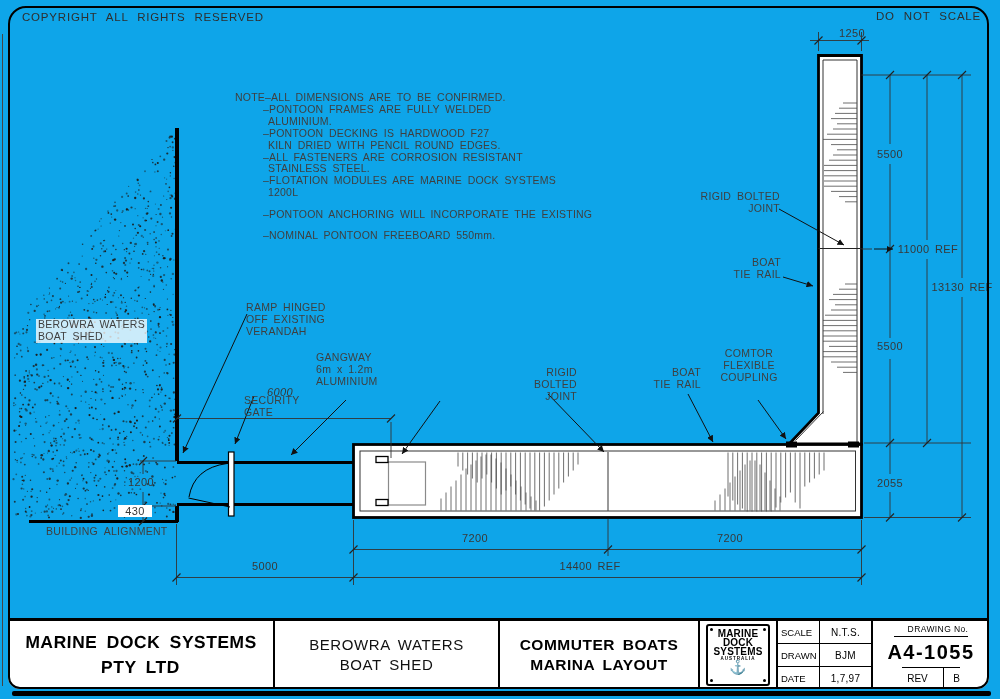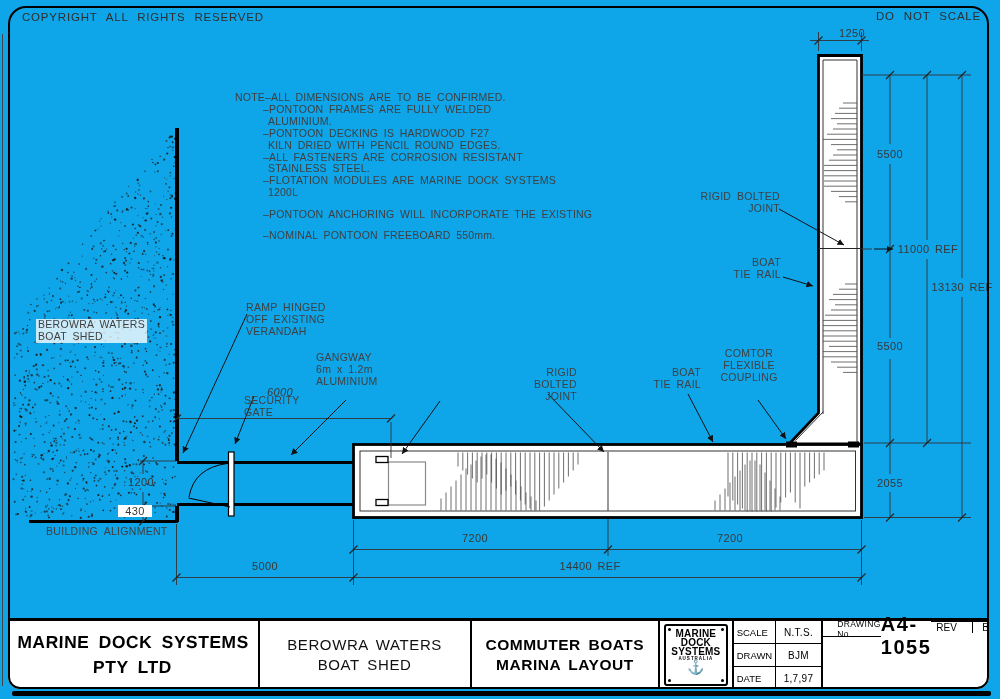--- a/index.html
+++ b/index.html
@@ -53,21 +53,21 @@
 
   
   .tb{position:absolute;left:8px;top:618px;width:981px;height:71px;z-index:3;background:#fff;
       border-top:3px solid #000;box-sizing:border-box;display:flex;border-radius:0 0 12px 12px;}
   .tb-cell{box-sizing:border-box;display:flex;align-items:center;justify-content:center;height:100%;}
   .tb-c1{width:265px;}
   .tb-c2{width:225px;border-left:2.5px solid #000;}
   .tb-c3{width:200px;border-left:2.5px solid #000;}
   .tb-c4{width:78px;border-left:2.5px solid #000;}
   .tb-c5{width:95px;border-left:2.5px solid #000;flex-direction:column;align-items:stretch;justify-content:stretch;}
-  .tb-c6{flex:1;border-left:2px solid #000;flex-direction:row;align-items:flex-start;justify-content:stretch;}
+  .tb-c6{flex:1;border-left:2px solid #000;flex-direction:column;align-items:center;justify-content:stretch;}
   .company{font-size:17.5px;font-weight:bold;text-align:center;white-space:pre-line;line-height:25px;
            letter-spacing:.5px;word-spacing:4px;transform:skewX(-1.5deg);}
   .project{font-size:15px;text-align:center;white-space:pre-line;line-height:20px;letter-spacing:.6px;word-spacing:3px;color:#111;}
   .dtitle{font-size:15.5px;font-weight:bold;text-align:center;white-space:pre-line;line-height:20px;letter-spacing:.5px;word-spacing:3px;}
   .meta-row{flex:1;display:flex;box-sizing:border-box;}
   .meta-row + .meta-row{border-top:1.5px solid #000;}
   .meta-lab{width:42px;border-right:1.5px solid #000;font-size:9.5px;display:flex;align-items:center;padding-left:3px;box-sizing:border-box;}
   .meta-val{flex:1;font-size:10px;display:flex;align-items:center;justify-content:center;letter-spacing:.3px;}
   .dn-head{height:16px;border-bottom:1.5px solid #000;font-size:8.5px;display:flex;align-items:center;padding-left:14px;letter-spacing:.4px;box-sizing:border-box;}
   .dn-val{height:30px;display:flex;align-items:center;justify-content:center;font-size:20px;font-weight:bold;letter-spacing:1.5px;}

